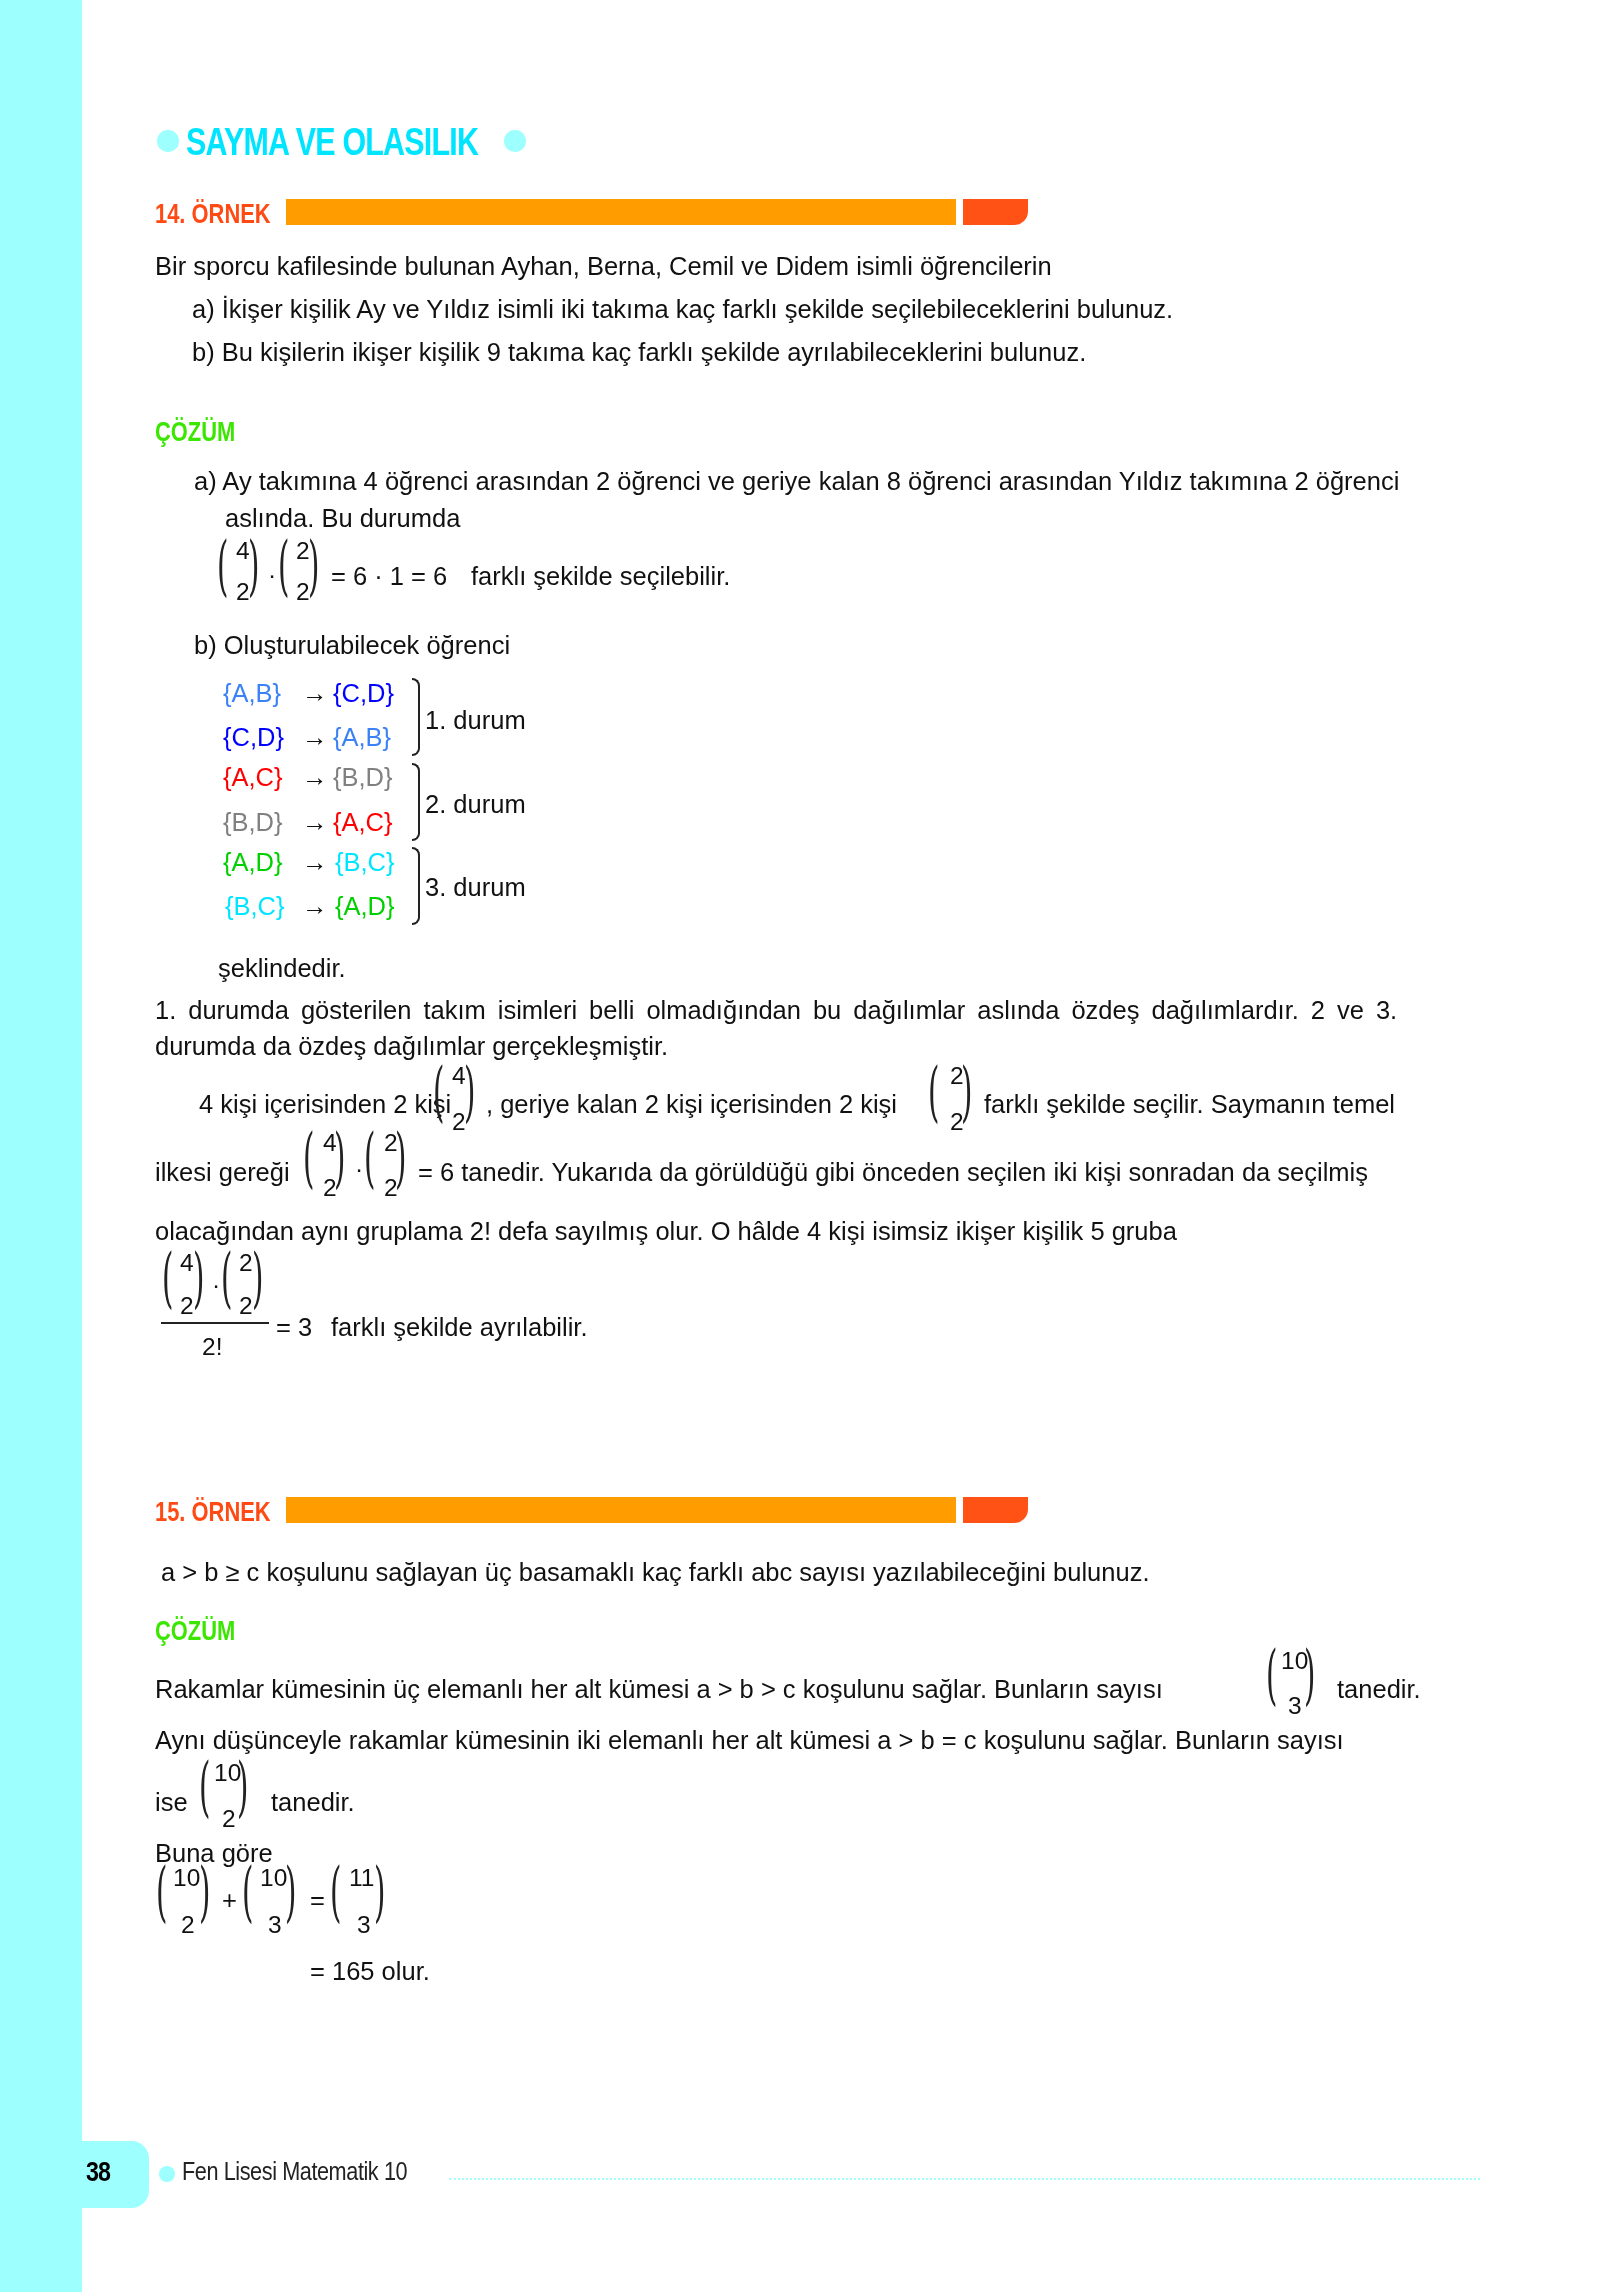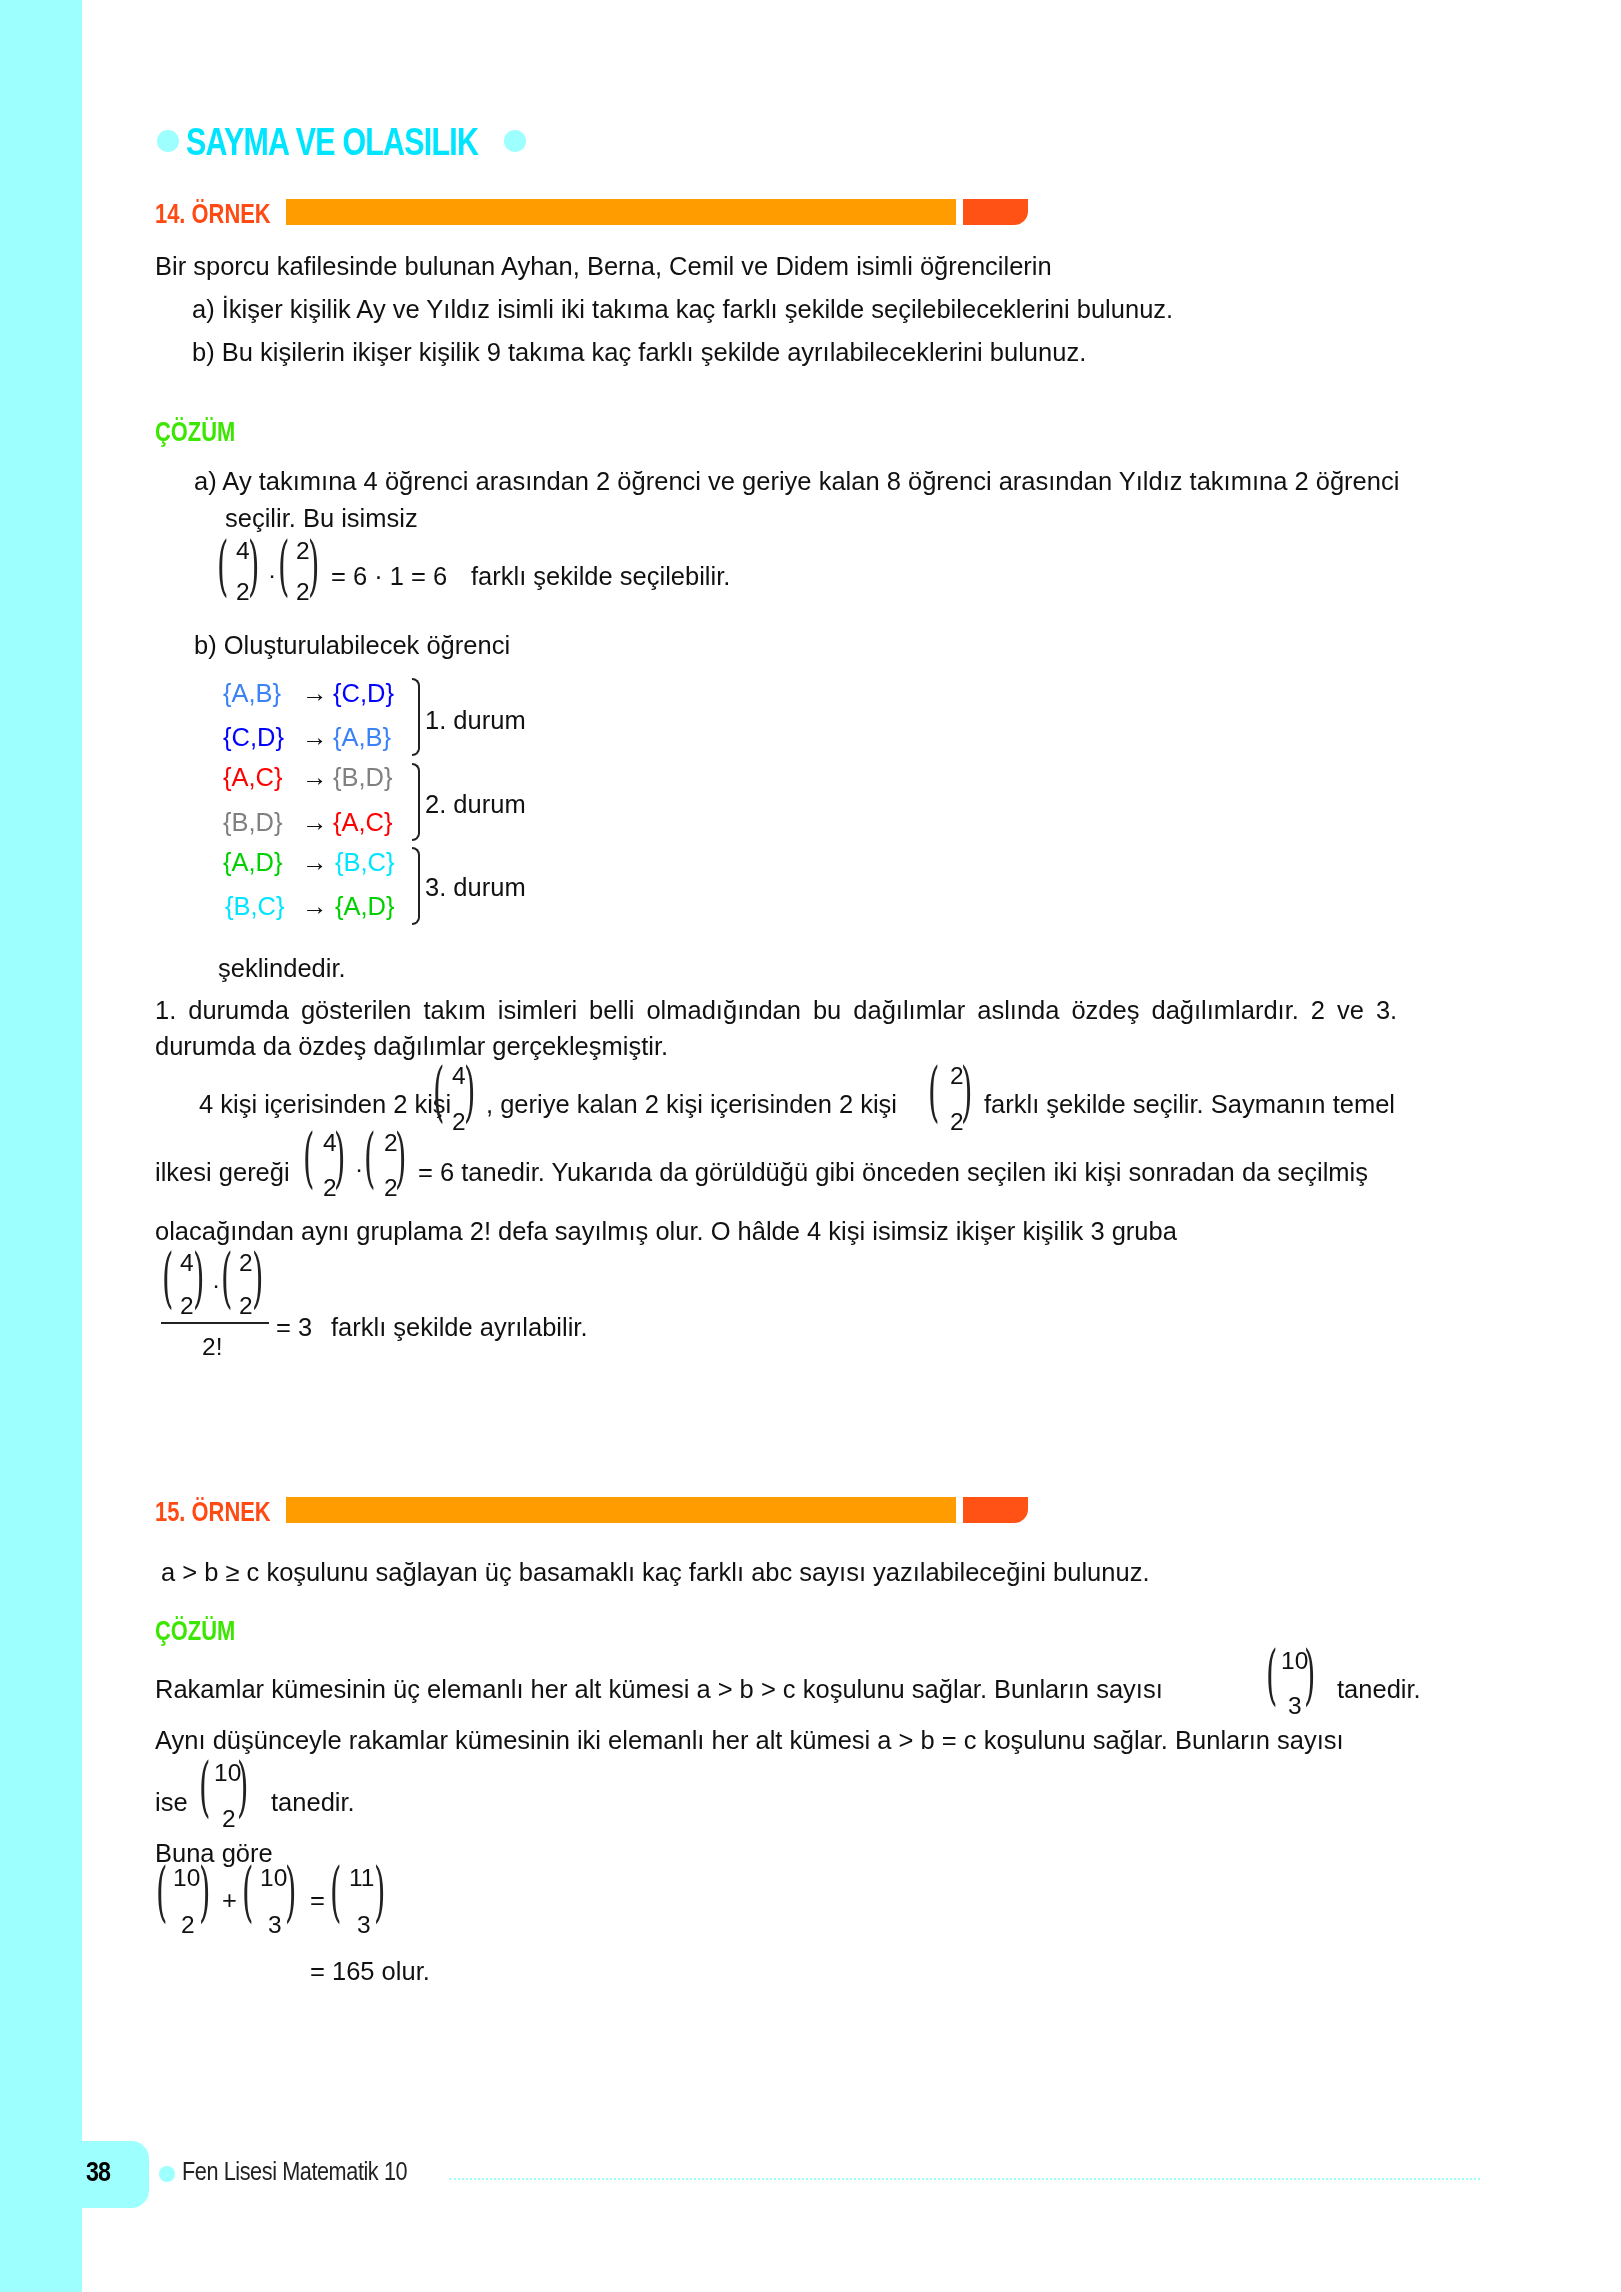--- a/index.html
+++ b/index.html
@@ -37,21 +37,21 @@
 <div class="ex-bar" style="left:286px; top:199px; width:670px;"></div>
 <div class="ex-cap" style="left:963px; top:199px; width:65px;"></div>
 
 <div class="t" style="left:155px; top:254px;">Bir sporcu kafilesinde bulunan Ayhan, Berna, Cemil ve Didem isimli öğrencilerin</div>
 <div class="t" style="left:192px; top:297px;">a) İkişer kişilik Ay ve Yıldız isimli iki takıma kaç farklı şekilde seçilebileceklerini bulunuz.</div>
 <div class="t" style="left:192px; top:340px;">b) Bu kişilerin ikişer kişilik 9 takıma kaç farklı şekilde ayrılabileceklerini bulunuz.</div>
 
 <div class="sol" style="left:155px; top:416px;">ÇÖZÜM</div>
 
 <div class="t" style="left:194px; top:469px;">a) Ay takımına 4 öğrenci arasından 2 öğrenci ve geriye kalan 8 öğrenci arasından Yıldız takımına 2 öğrenci</div>
-<div class="t" style="left:225px; top:506px;">seçilir. Bu isimsiz</div>
+<div class="t" style="left:225px; top:506px;">aslında. Bu durumda</div>
 
 <div>
   <span class="paren" style="left:210px; top:533px;">(</span>
   <span class="bin" style="left:236px; top:537px;">4</span>
   <span class="bin" style="left:236px; top:578px;">2</span>
   <span class="paren" style="left:241px; top:533px;">)</span>
   <span class="bin" style="left:268px; top:561px;">·</span>
   <span class="paren" style="left:271px; top:533px;">(</span>
   <span class="bin" style="left:296px; top:537px;">2</span>
   <span class="bin" style="left:296px; top:578px;">2</span>
@@ -118,21 +118,21 @@
 <span class="bin" style="left:323px; top:1129px;">4</span>
 <span class="bin" style="left:323px; top:1174px;">2</span>
 <span class="paren" style="left:327px; top:1125px;">)</span>
 <span class="bin" style="left:355px; top:1155px;">·</span>
 <span class="paren" style="left:357px; top:1125px;">(</span>
 <span class="bin" style="left:384px; top:1129px;">2</span>
 <span class="bin" style="left:384px; top:1174px;">2</span>
 <span class="paren" style="left:388px; top:1125px;">)</span>
 <div class="t" style="left:418px; top:1160px;">= 6  tanedir. Yukarıda da görüldüğü gibi önceden seçilen iki kişi sonradan da seçilmiş</div>
 
-<div class="t" style="left:155px; top:1219px;">olacağından aynı gruplama  2!  defa sayılmış olur. O hâlde 4 kişi isimsiz ikişer kişilik 3 gruba</div>
+<div class="t" style="left:155px; top:1219px;">olacağından aynı gruplama  2!  defa sayılmış olur. O hâlde 4 kişi isimsiz ikişer kişilik 5 gruba</div>
 
 <div>
   <span class="paren" style="left:155px; top:1245px;">(</span>
   <span class="bin" style="left:180px; top:1249px;">4</span>
   <span class="bin" style="left:180px; top:1292px;">2</span>
   <span class="paren" style="left:186px; top:1245px;">)</span>
   <span class="bin" style="left:212px; top:1271px;">·</span>
   <span class="paren" style="left:214px; top:1245px;">(</span>
   <span class="bin" style="left:239px; top:1249px;">2</span>
   <span class="bin" style="left:239px; top:1292px;">2</span>

